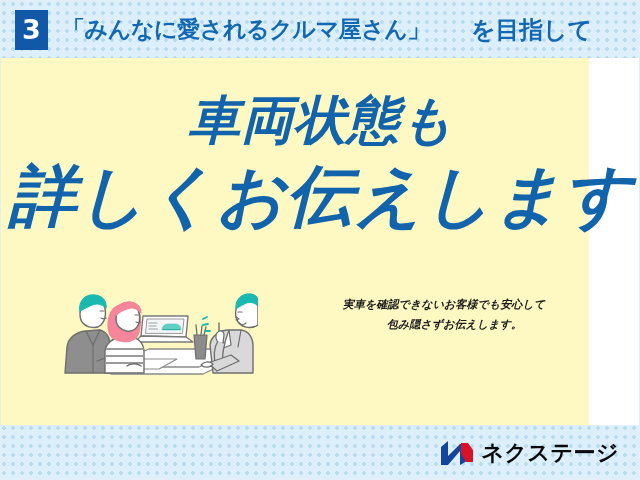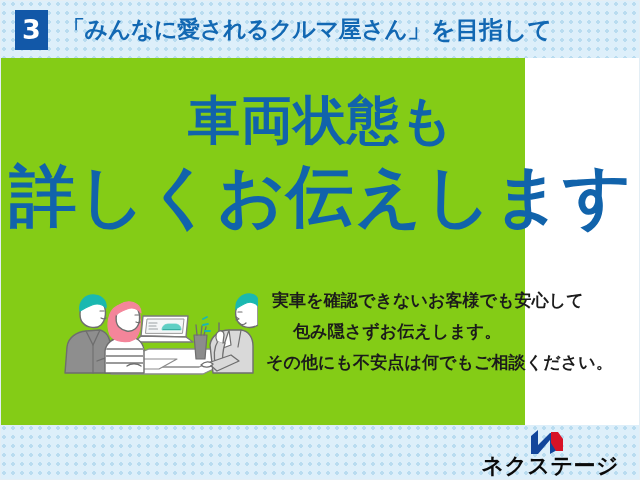--- a/index.html
+++ b/index.html
@@ -58,39 +58,41 @@
     flex: 0 0 auto;
   }
   .header-title {
     margin-left: 14px;
     color: #1268b3;
     font-weight: bold;
     white-space: nowrap;
     line-height: 1;
     display: flex;
     align-items: flex-start;
+    gap: 40px;
   }
   .header-title .ht-main {
     font-size: 23px;
     letter-spacing: -0.4px;
   }
   .header-title .ht-sub {
     font-size: 24px;
     letter-spacing: -0.2px;
     margin-left: 1px;
   }
 
   
   .main {
     position: absolute;
     left: 0;
     top: 57px;
-    width: 524px;
+    width: 588px;
     height: 367px;
-    background: #84cc16;
+    background: #fef9c3;
+    font-style: italic;
   }
 
   .headline {
     position: absolute;
     left: 0;
     top: 33px;
     width: 640px;
     text-align: center;
     color: #1163ab;
     font-weight: bold;
@@ -114,27 +116,28 @@
     top: 215px;
     width: 205px;
     height: 112px;
   }
   .illustration svg { display: block; }
 
   
   .bodycopy {
     position: absolute;
     left: 265px;
-    top: 228px;
+    top: 236px;
     width: 350px;
     color: #1b1b1b;
-    font-size: 17px;
+    font-size: 11px;
     line-height: 1.82;
     font-weight: bold;
     letter-spacing: 0.1px;
+    text-align: center;
   }
   .bodycopy .bc-line { display: block; white-space: nowrap; }
   .bodycopy .bc-line.l1 { padding-left: 6px; }
   .bodycopy .bc-line.l2 { padding-left: 6px; }
   .bodycopy .bc-line.l3 { padding-left: 6px; margin-left: 21px; }
   .bodycopy .bc-line.l4 { padding-left: 0px; }
 
   
   .footer {
     position: absolute;
@@ -144,21 +147,20 @@
     height: 56px;
     display: flex;
     align-items: center;
     justify-content: flex-end;
     box-sizing: border-box;
   }
   .logo {
     display: flex;
     align-items: center;
     margin-right: 22px;
-    flex-direction: column;
   }
   .logo-mark {
     width: 34px;
     height: 26px;
     margin-right: 7px;
     flex: 0 0 auto;
   }
   .logo-text {
     color: #0a0a0a;
     font-size: 22px;
@@ -274,21 +276,20 @@
             <path d="M150 52 L155 51"></path>
             <path d="M152 58 L157 58"></path>
           </g>
         </g>
       </svg>
     </div>
 
     <div class="bodycopy">
       <span class="bc-line l1">実車を確認できないお客様でも安心して</span>
       <span class="bc-line l3">包み隠さずお伝えします。</span>
-      <span class="bc-line l4">その他にも不安点は何でもご相談ください。</span>
     </div>
 
   </div>
 
   <div class="footer dotted">
     <div class="logo">
       <span class="logo-mark">
         <svg width="34" height="26" viewBox="0 0 34 26" xmlns="http://www.w3.org/2000/svg">
           <path d="M1 25 L1 7 L8 1 L8 16 L20 4 L27 4 L27 21 L20 25 L20 11 L8 25 Z" fill="#12459b"></path>
           <path d="M21 3 L28 3 L33 10 L33 22 L26 22 L21 14 Z" fill="#d81227"></path>

